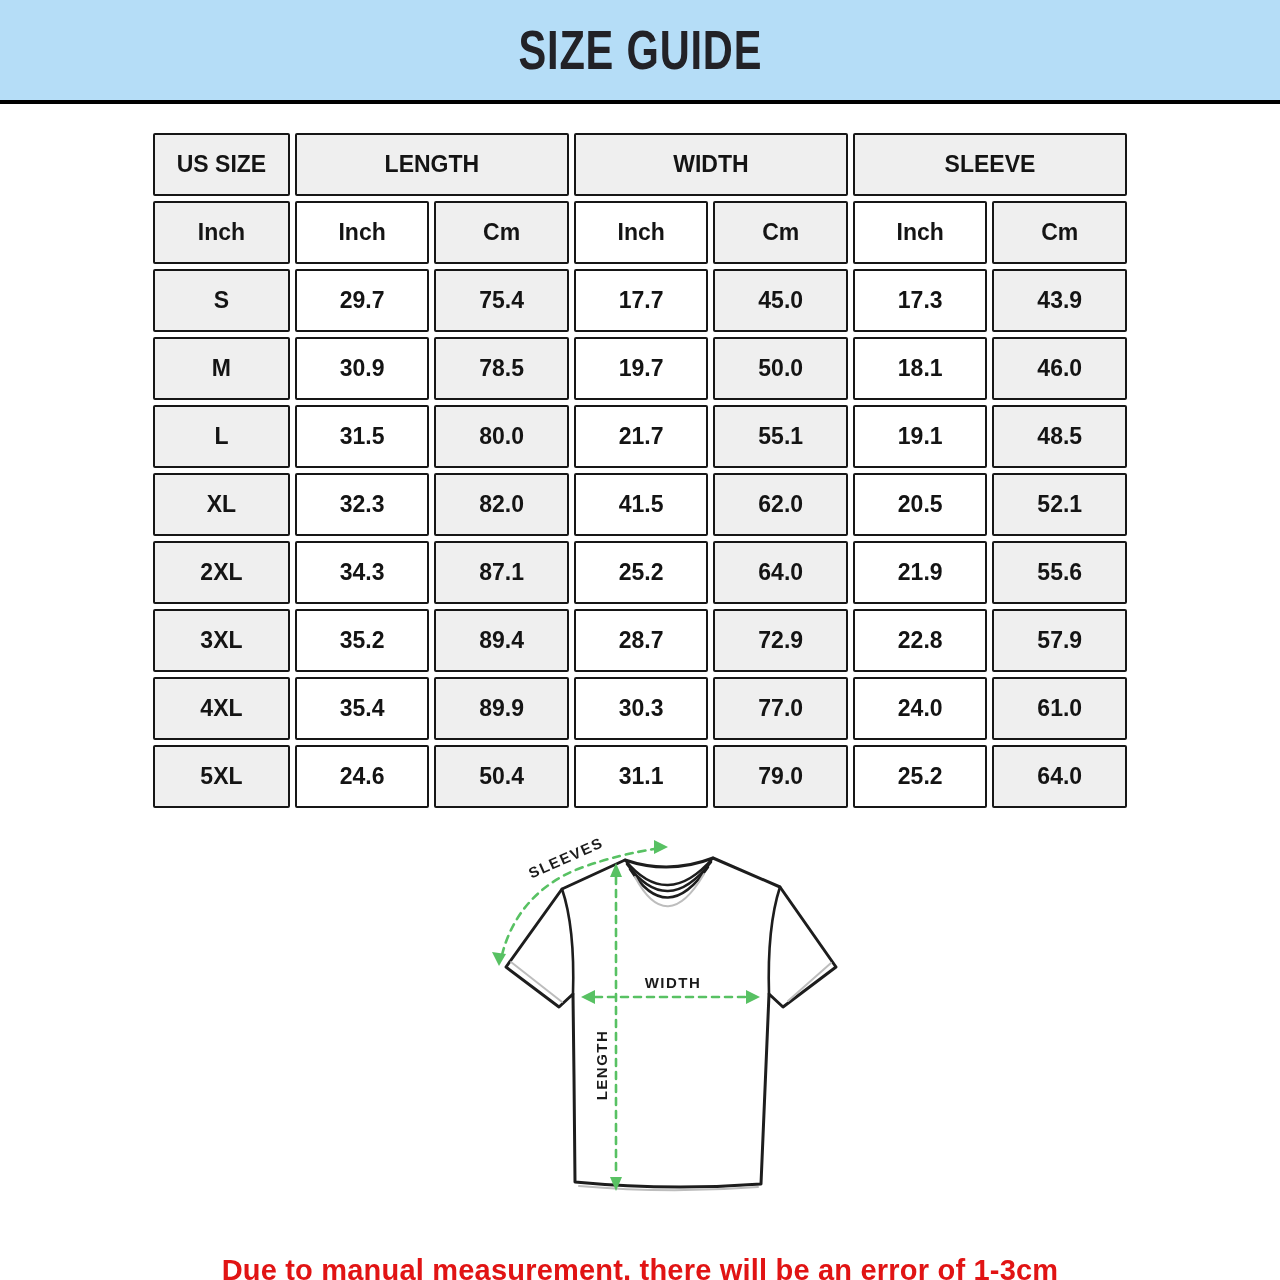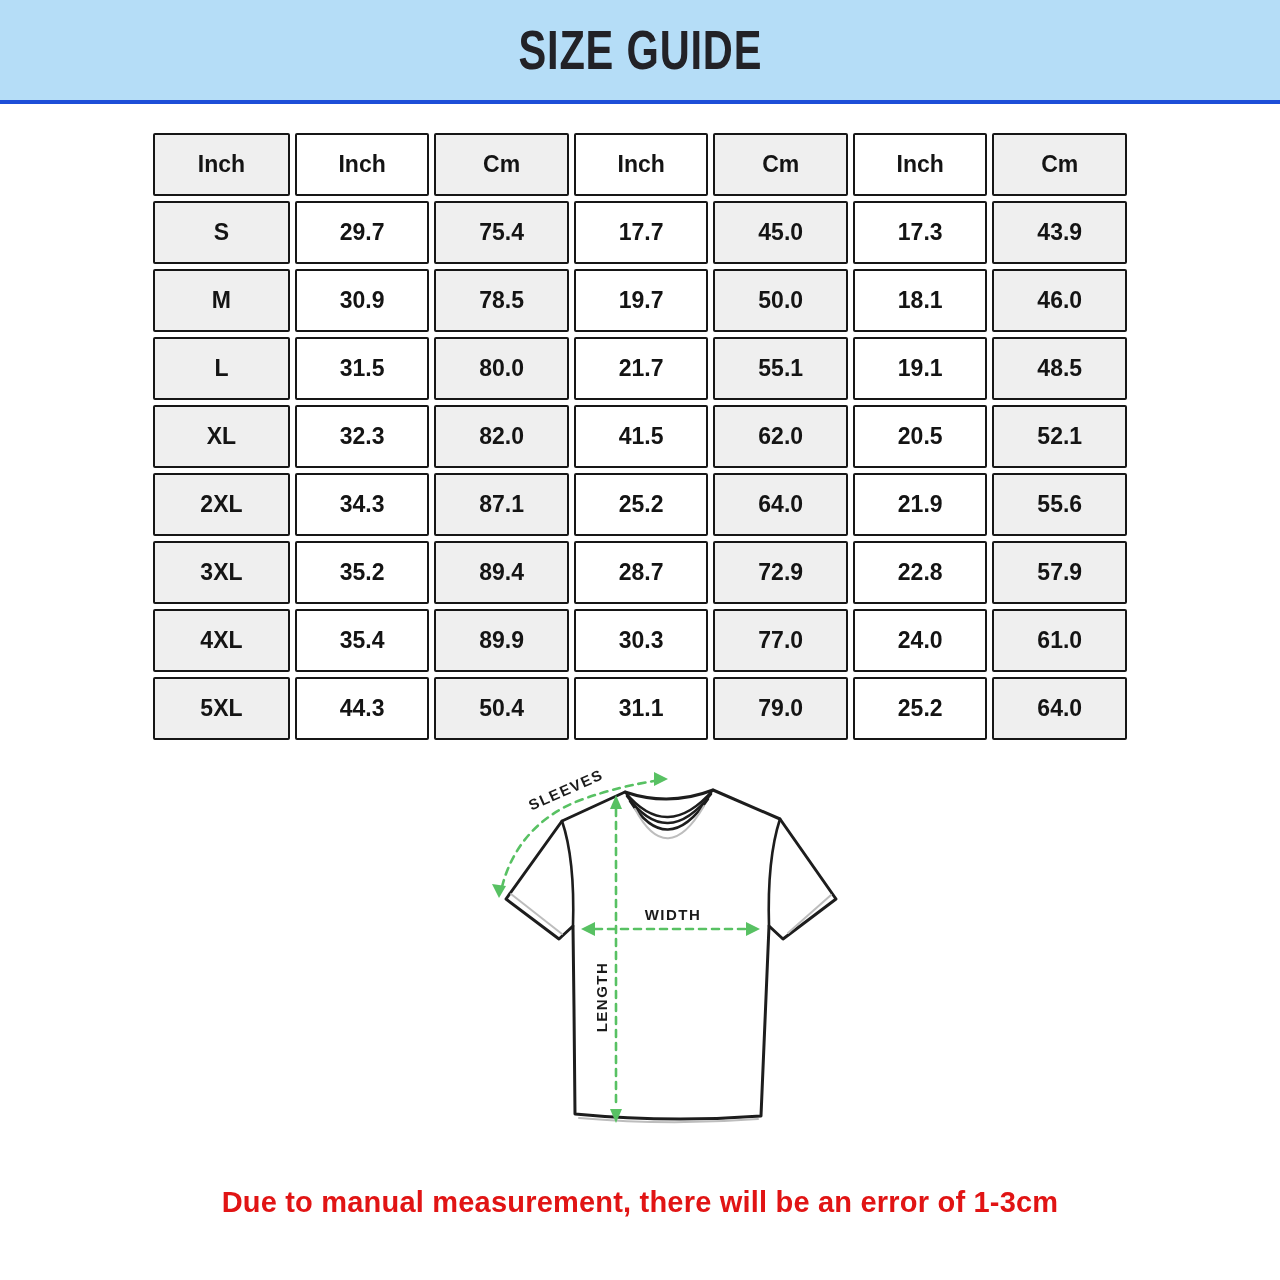--- a/index.html
+++ b/index.html
@@ -3,21 +3,21 @@
 <meta charset="utf-8">
 <style>
   html,body{margin:0;padding:0;}
   body{
     width:1280px;height:1280px;background:#ffffff;
     font-family:"Liberation Sans", sans-serif;color:#161616;
     overflow:hidden;
   }
   
   .banner{
-    height:100px;background:#b5ddf7;border-bottom:4px solid #1d4ed8;
+    height:100px;background:#b5ddf7;border-bottom:4px solid #000000;
     display:flex;align-items:center;justify-content:center;
   }
   .banner-title{
     font-size:52px;font-weight:bold;color:#222227;letter-spacing:1px;
     transform:scale(0.8,1.06);white-space:nowrap;
   }
   
   table.size-table{
     border-collapse:separate;border-spacing:5px;table-layout:fixed;
     width:984px;margin:24px auto 0;
@@ -55,20 +55,26 @@
   <colgroup>
     <col style="width:14.5%">
       <col style="width:14.25%">
       <col style="width:14.25%">
     <col style="width:14.25%">
       <col style="width:14.25%">
       <col style="width:14.25%">
       <col style="width:14.25%">
   </colgroup>
   <tbody>
+    <tr>
+      <td class="gray">US SIZE</td>
+      <td class="gray" colspan="2">LENGTH</td>
+      <td class="gray" colspan="2">WIDTH</td>
+      <td class="gray" colspan="2">SLEEVE</td>
+    </tr>
     <tr>
       <td class="gray">Inch</td>
       <td class="white">Inch</td>
       <td class="gray">Cm</td>
       <td class="white">Inch</td>
       <td class="gray">Cm</td>
       <td class="white">Inch</td>
       <td class="gray">Cm</td>
     </tr>
     <tr>
@@ -129,21 +135,21 @@
       <td class="gray">4XL</td>
       <td class="white">35.4</td>
       <td class="gray">89.9</td>
       <td class="white">30.3</td>
       <td class="gray">77.0</td>
       <td class="white">24.0</td>
       <td class="gray">61.0</td>
     </tr>
     <tr>
       <td class="gray">5XL</td>
-      <td class="white">44.3</td>
+      <td class="white">24.6</td>
       <td class="gray">50.4</td>
       <td class="white">31.1</td>
       <td class="gray">79.0</td>
       <td class="white">25.2</td>
       <td class="gray">64.0</td>
     </tr>
   </tbody>
 </table>
 
 <div class="shirt-wrap">

